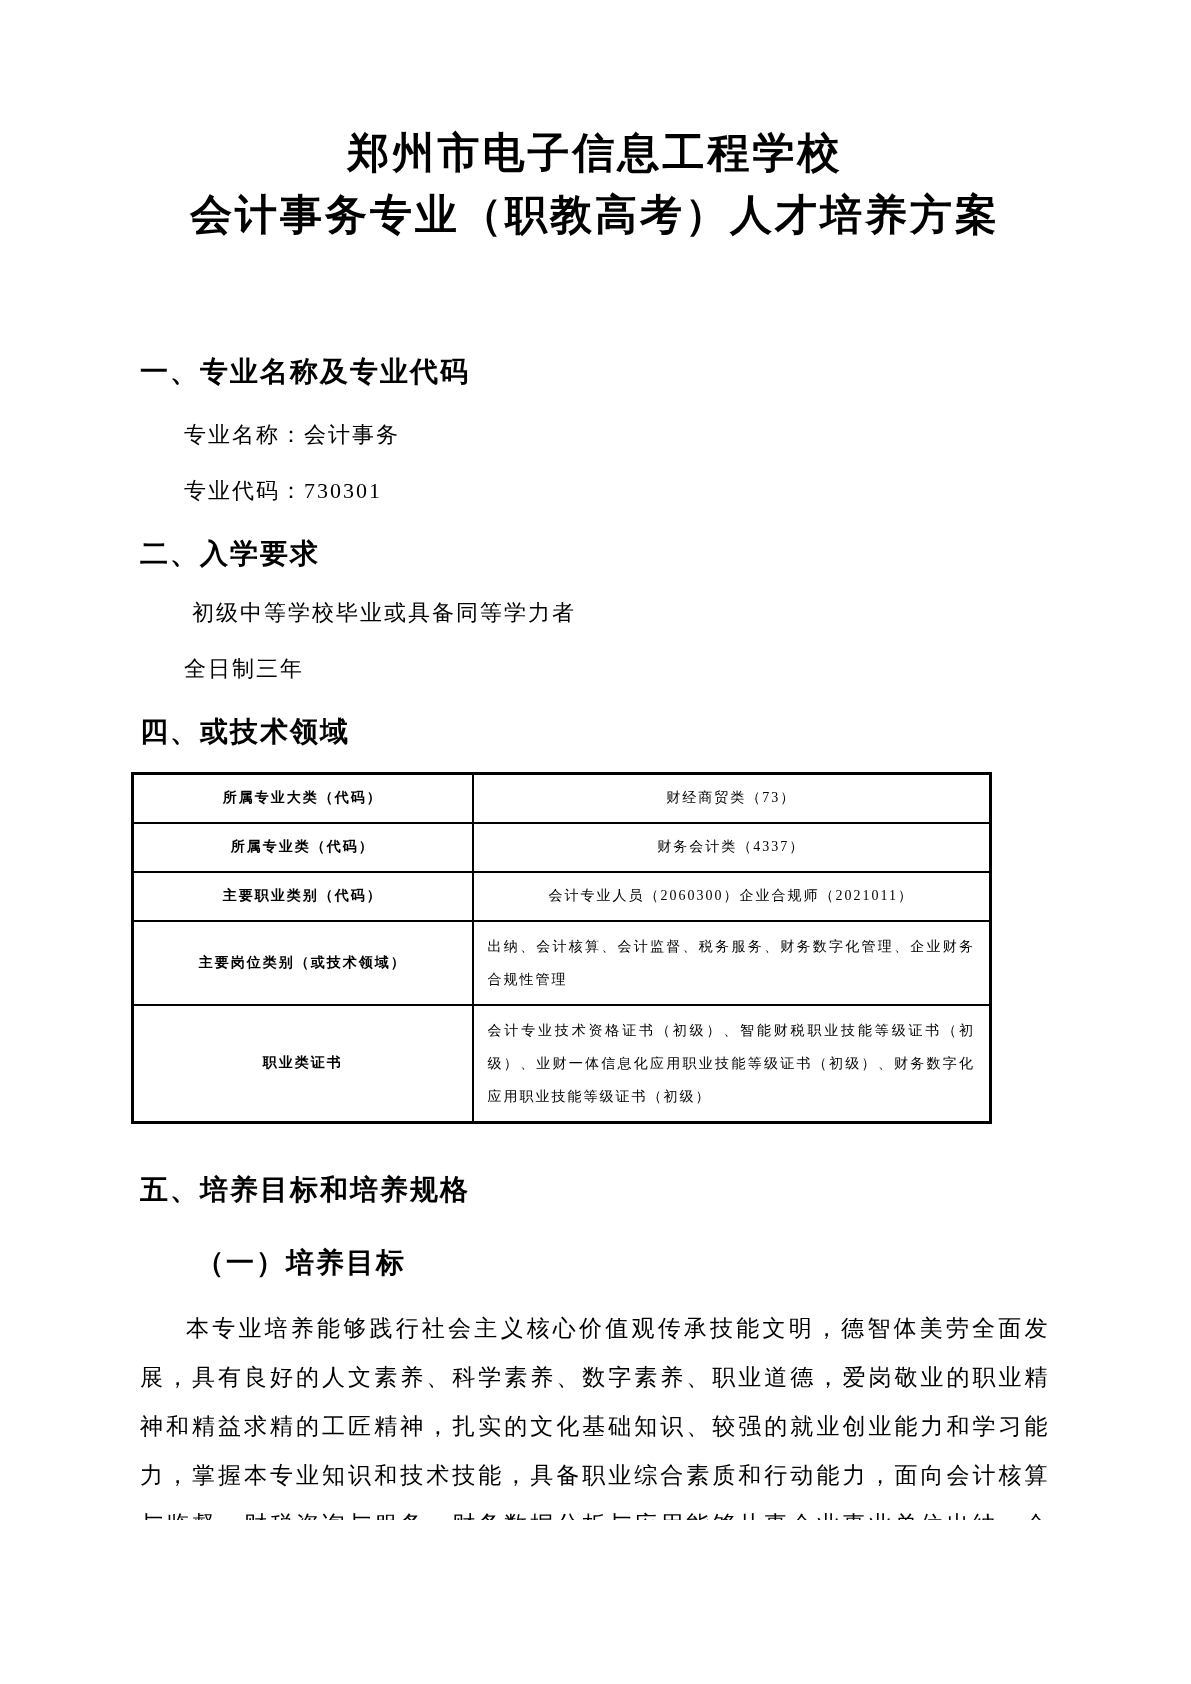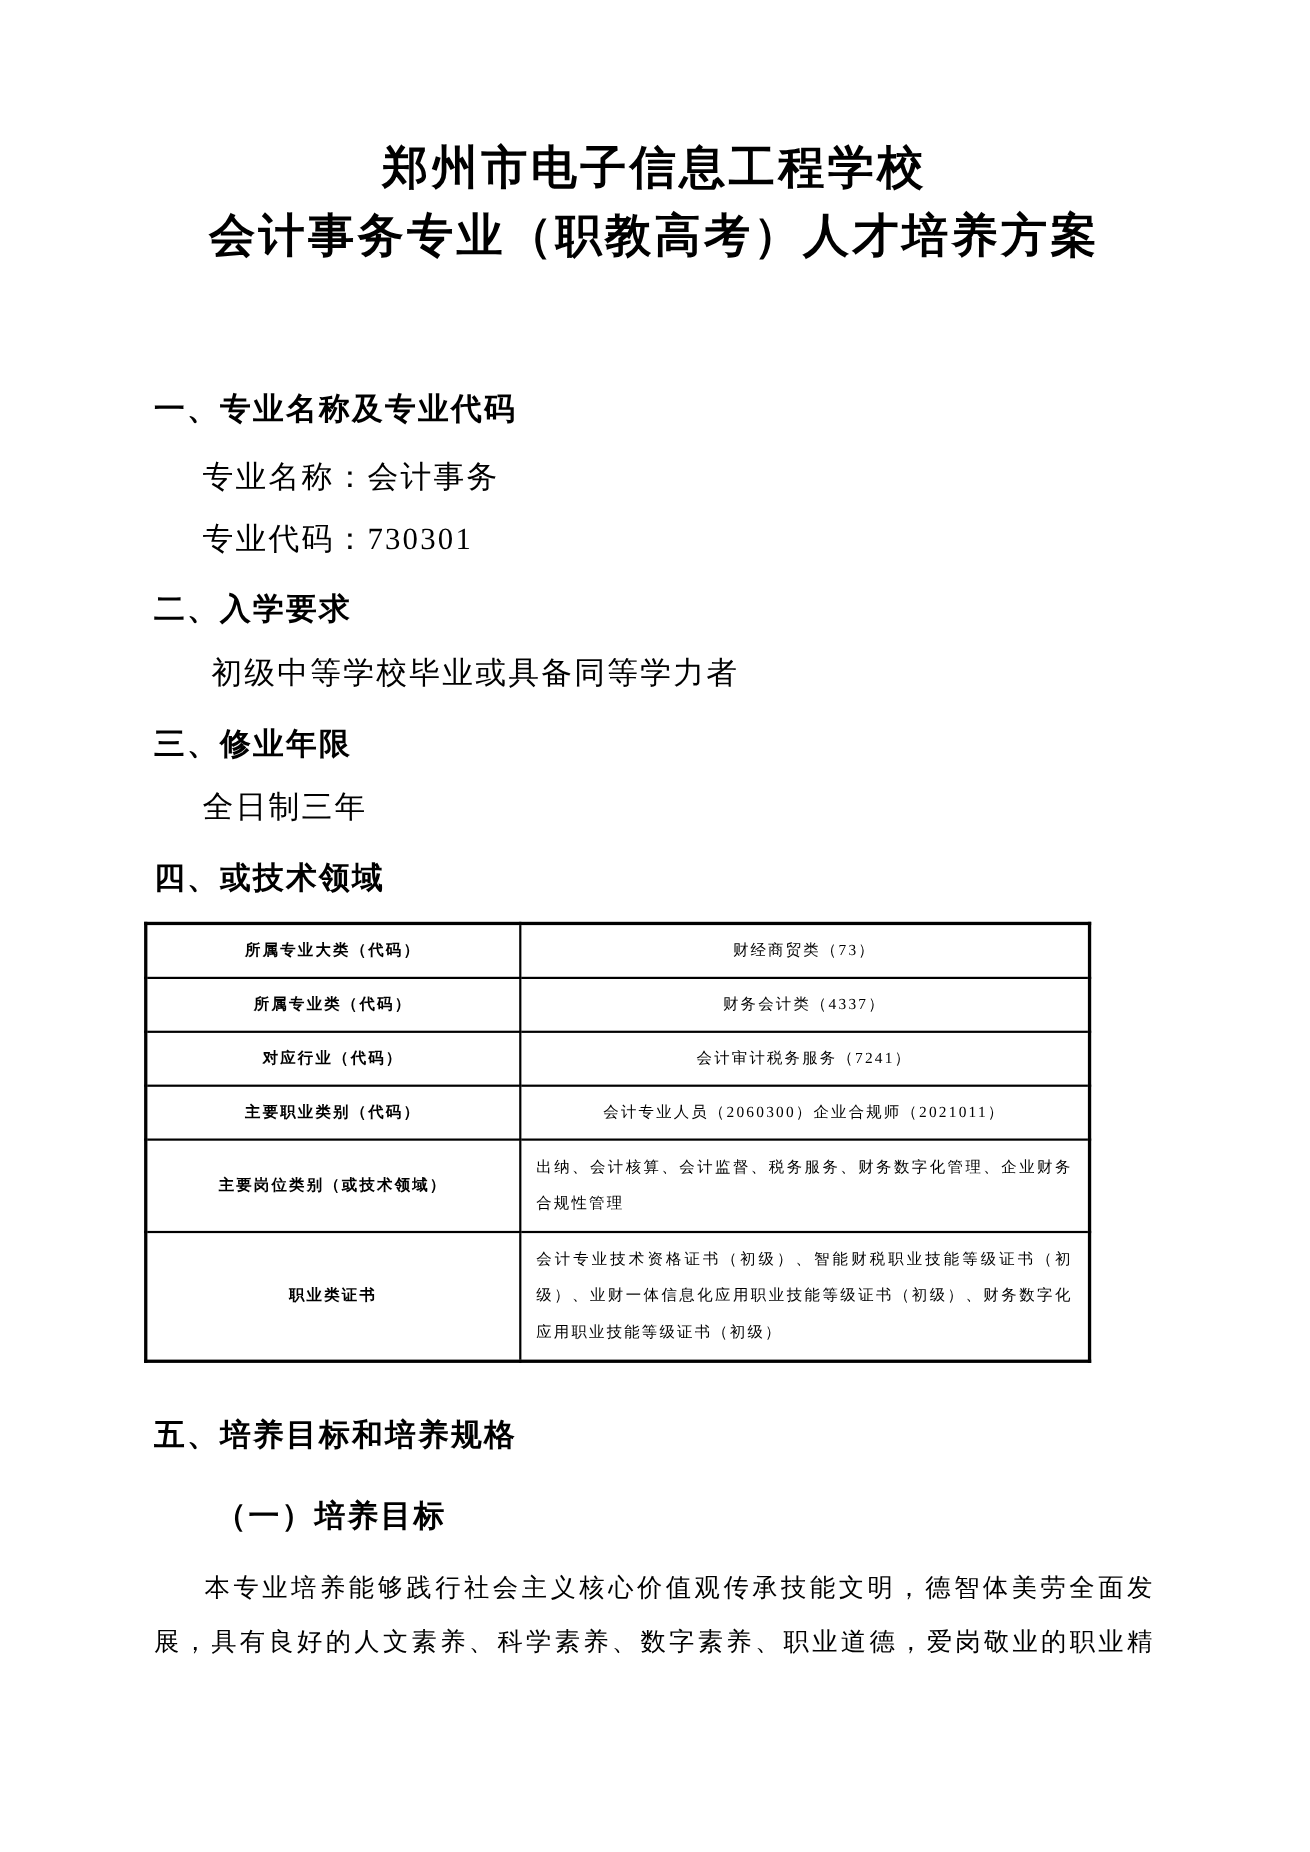--- a/index.html
+++ b/index.html
@@ -33,21 +33,21 @@
     font-weight: bold;
     font-size: 28px;
     line-height: 36px;
     letter-spacing: 2px;
     margin: 0;
   }
   .h1-top { margin-top: 108px; }
   .h-gap  { margin-top: 30px; }
   .h5-top { margin-top: 48px; }
   .body-line {
-    font-size: 28px;
+    font-size: 22px;
     line-height: 30px;
     letter-spacing: 2px;
     margin: 0;
     font-weight: normal;
   }
   .ind44 { margin-left: 44px; }
   .ind52 { margin-left: 52px; }
   .mt30 { margin-top: 30px; }
   .mt26 { margin-top: 26px; }
   .career-table {
@@ -118,42 +118,37 @@
     <div>会计事务专业（职教高考）人才培养方案</div>
   </div>
 
   <h2 class="sec-heading h1-top">一、专业名称及专业代码</h2>
   <p class="body-line ind44 mt30">专业名称：会计事务</p>
   <p class="body-line ind44 mt26">专业代码：730301</p>
 
   <h2 class="sec-heading h-gap">二、入学要求</h2>
   <p class="body-line ind52 mt26">初级中等学校毕业或具备同等学力者</p>
 
-  <h2 class="sec-heading h-gap">三、修业年限</h2>
   <p class="body-line ind44 mt26">全日制三年</p>
 
   <h2 class="sec-heading h-gap">四、或技术领域</h2>
 
   <table class="career-table">
     <colgroup>
         <col class="c1">
         <col class="c2">
       </colgroup>
     <tbody>
       <tr class="r-single">
         <td class="label">所属专业大类（代码）</td>
         <td class="value">财经商贸类（73）</td>
       </tr>
       <tr class="r-single">
         <td class="label">所属专业类（代码）</td>
         <td class="value">财务会计类（4337）</td>
-      </tr>
-      <tr class="r-single">
-        <td class="label">对应行业（代码）</td>
-        <td class="value">会计审计税务服务（7241）</td>
       </tr>
       <tr class="r-single">
         <td class="label">主要职业类别（代码）</td>
         <td class="value">会计专业人员（2060300）企业合规师（2021011）</td>
       </tr>
       <tr class="r-two">
         <td class="label">主要岗位类别（或技术领域）</td>
         <td class="value wrap">出纳、会计核算、会计监督、税务服务、财务数字化管理、企业财务合规性管理</td>
       </tr>
       <tr class="r-three">

